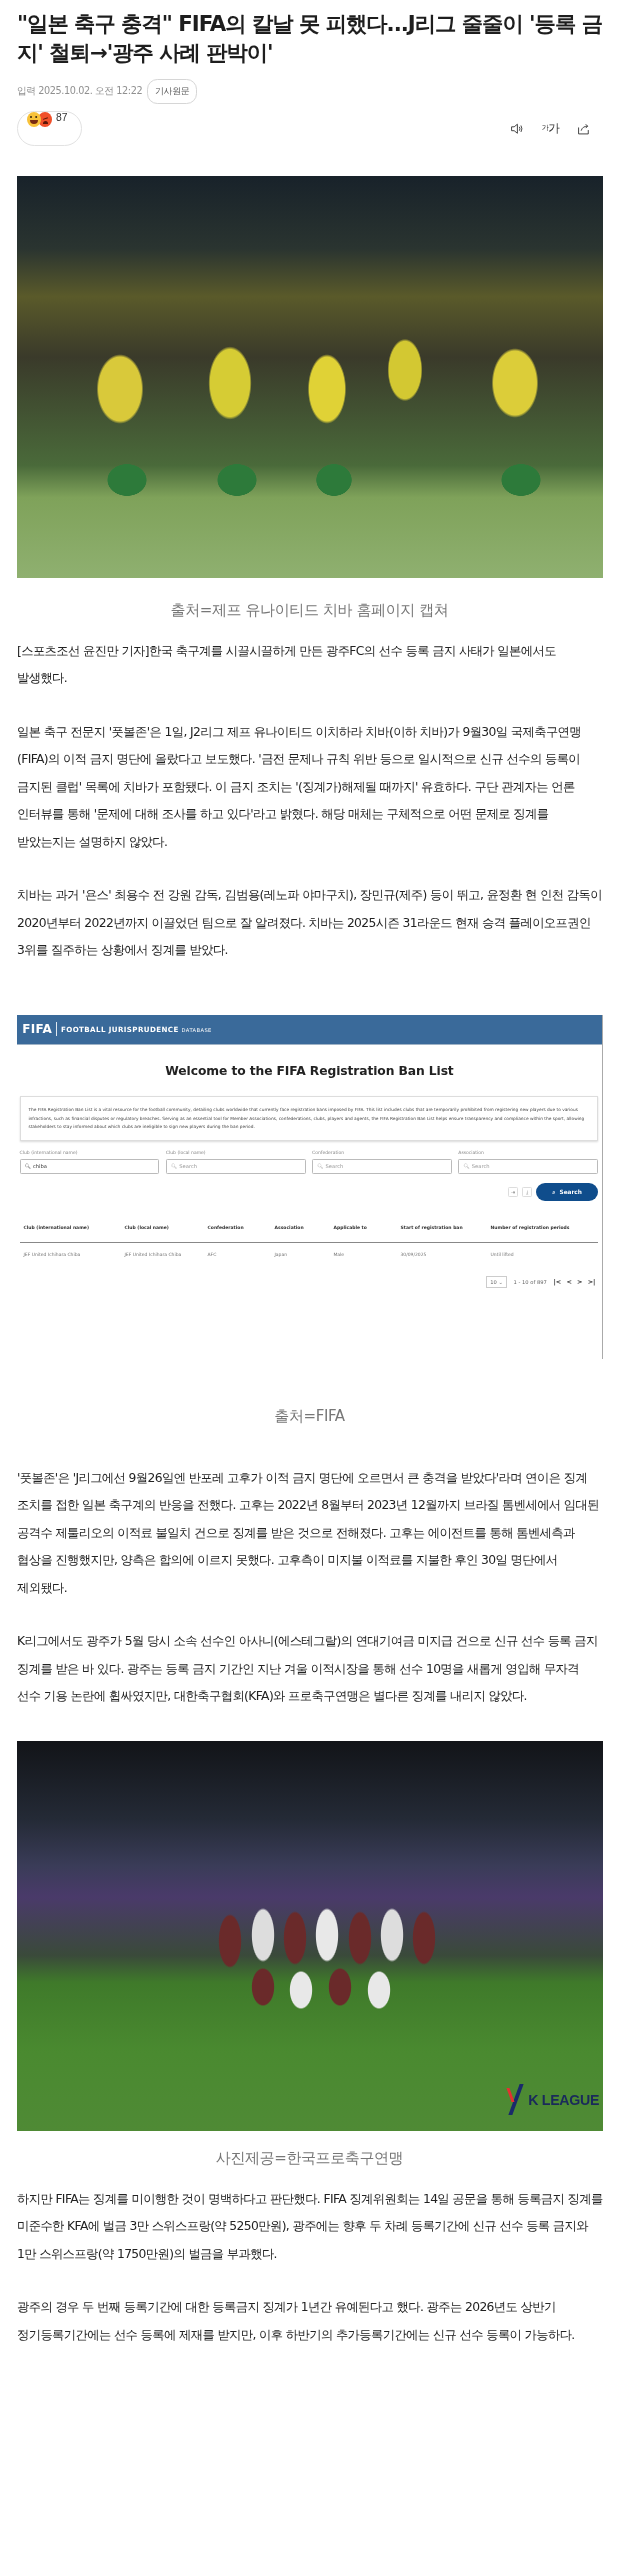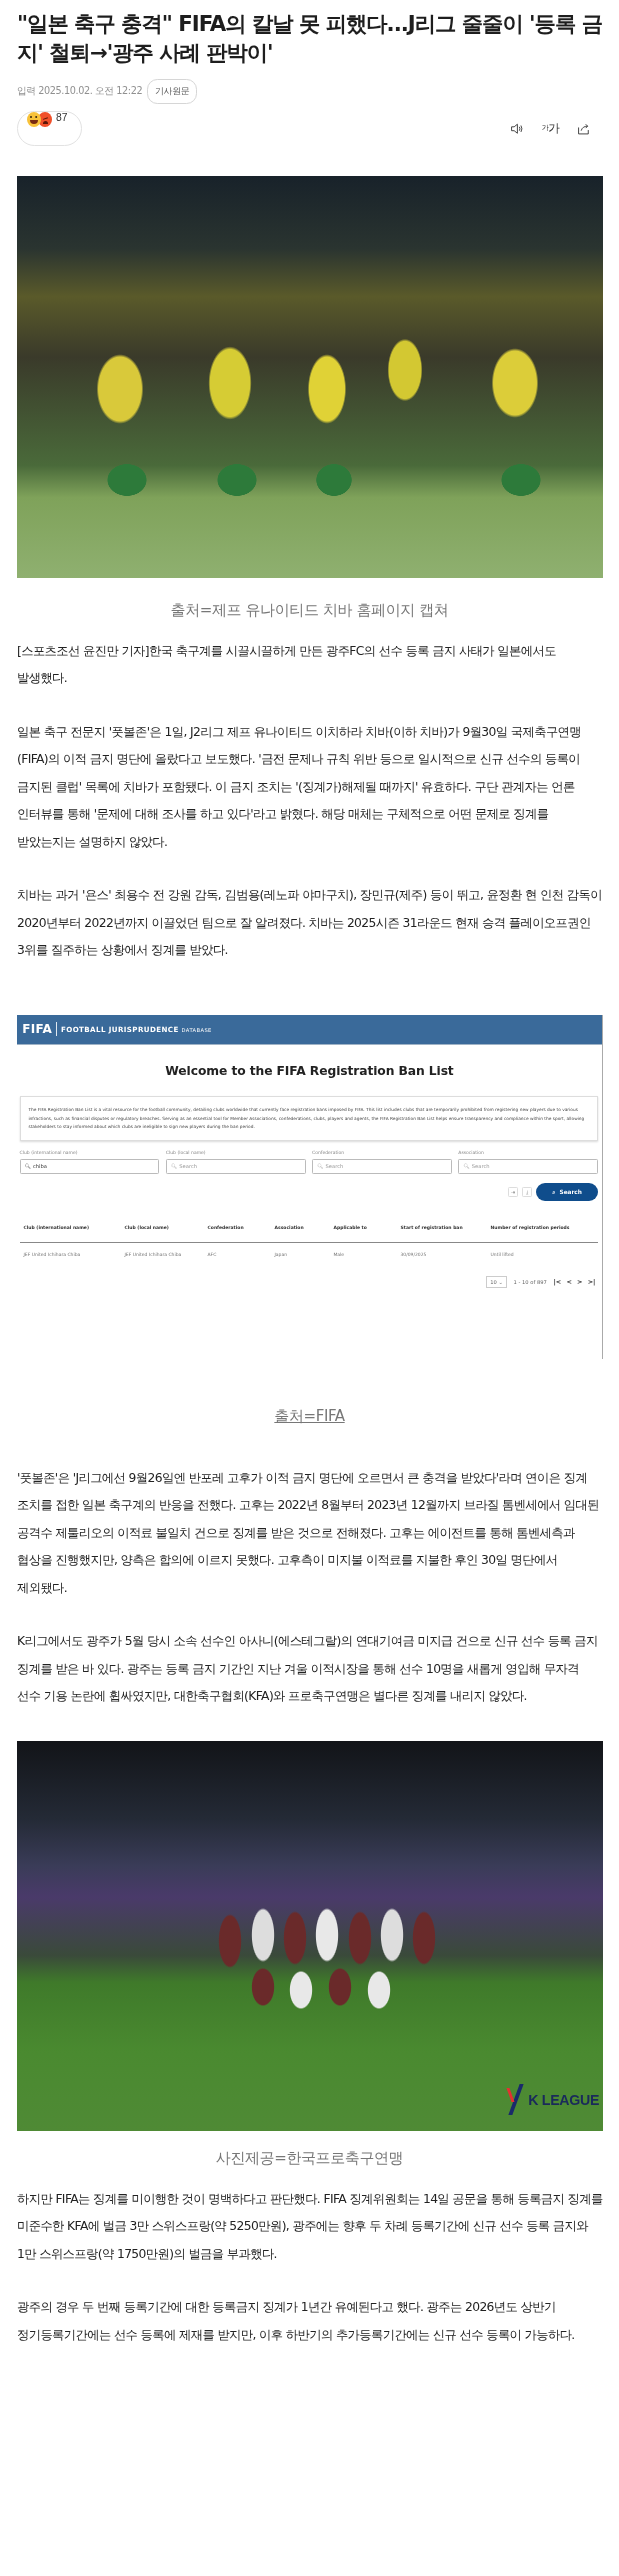--- a/index.html
+++ b/index.html
@@ -254,21 +254,21 @@
         <span class="fifa-page-size"><span>10</span> ⌄</span>
         <span>1 - 10 of 897</span>
         <span class="fifa-nav">
           <span>|&lt;</span>
           <span>&lt;</span>
           <span>&gt;</span>
           <span>&gt;|</span>
         </span>
       </div>
     </div>
-    <p class="caption" style="margin-top:48px;text-decoration:underline;">출처=FIFA</p>
+    <p class="caption" style="margin-top:48px;">출처=FIFA</p>
   </div>
 
   <p class="para" style="margin-top:39px;">'풋볼존'은 'J리그에선 9월26일엔 반포레 고후가 이적 금지 명단에 오르면서 큰 충격을 받았다'라며 연이은 징계 조치를 접한 일본 축구계의 반응을 전했다. 고후는 2022년 8월부터 2023년 12월까지 브라질 톰벤세에서 임대된 공격수 제툴리오의 이적료 불일치 건으로 징계를 받은 것으로 전해졌다. 고후는 에이전트를 통해 톰벤세측과 협상을 진행했지만, 양측은 합의에 이르지 못했다. 고후측이 미지불 이적료를 지불한 후인 30일 명단에서 제외됐다.</p>
   <p class="para" style="margin-top:26px;">K리그에서도 광주가 5월 당시 소속 선수인 아사니(에스테그랄)의 연대기여금 미지급 건으로 신규 선수 등록 금지 징계를 받은 바 있다. 광주는 등록 금지 기간인 지난 겨울 이적시장을 통해 선수 10명을 새롭게 영입해 무자격 선수 기용 논란에 휩싸였지만, 대한축구협회(KFA)와 프로축구연맹은 별다른 징계를 내리지 않았다.</p>
 
   <div class="figure" style="margin-top:30px;">
     <div class="photo photo2">
       <div class="kleague-logo">
         <span class="kleague-mark"></span>
         <span class="kleague-text">K LEAGUE</span>

